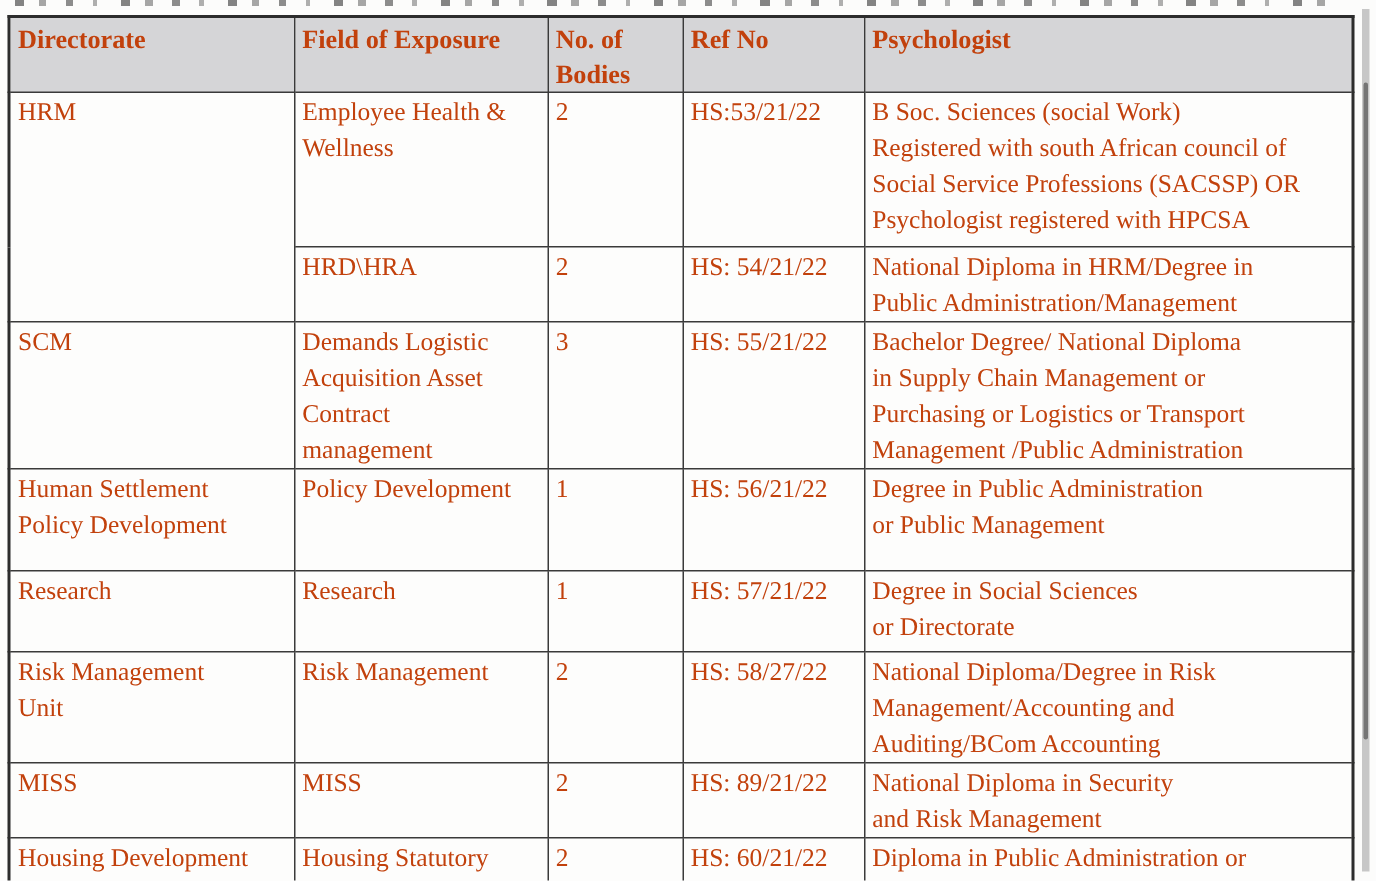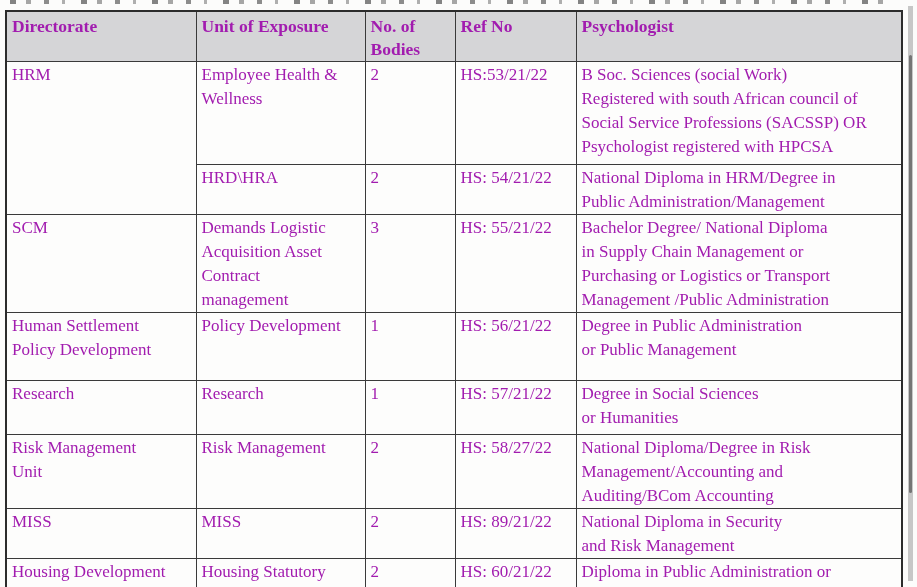--- a/index.html
+++ b/index.html
@@ -60,21 +60,21 @@
     background: #fdfdfc;
     border: 2px solid #2c2c2c;
   }
   .doc-table th, .doc-table td {
     border: 1.6px solid #3a3a3a;
     vertical-align: top;
     text-align: left;
     padding: 1px 4px 0 5px;
     font-size: 17px;
     line-height: 24px;
-    color: #a21caf;
+    color: #c2410c;
     white-space: pre-line;
     overflow: hidden;
   }
   .doc-table th {
     background: #d5d5d7;
     font-size: 17.5px;
     font-weight: 700;
     line-height: 23px;
     padding-top: 3px;
   }
@@ -102,21 +102,21 @@
     <colgroup>
       <col style="width:190px">
       <col style="width:169px">
       <col style="width:90px">
       <col style="width:121px">
       <col style="width:326px">
     </colgroup>
     <thead>
       <tr class="rh">
         <th>Directorate</th>
-        <th>Unit of Exposure</th>
+        <th>Field of Exposure</th>
         <th>No. of
 Bodies</th>
         <th>Ref No</th>
         <th>Psychologist</th>
       </tr>
     </thead>
     <tbody>
       <tr class="r0">
         <td class="v-mid" rowspan="2">HRM</td>
         <td>Employee Health &amp;
@@ -156,21 +156,21 @@
         <td>HS: 56/21/22</td>
         <td>Degree in Public Administration
 or Public Management</td>
       </tr>
       <tr class="r4">
         <td>Research</td>
         <td>Research</td>
         <td>1</td>
         <td>HS: 57/21/22</td>
         <td>Degree in Social Sciences
-or Humanities</td>
+or Directorate</td>
       </tr>
       <tr class="r5">
         <td>Risk Management
 Unit</td>
         <td>Risk Management</td>
         <td>2</td>
         <td>HS: 58/27/22</td>
         <td>National Diploma/Degree in Risk
 Management/Accounting and
 Auditing/BCom Accounting</td>

